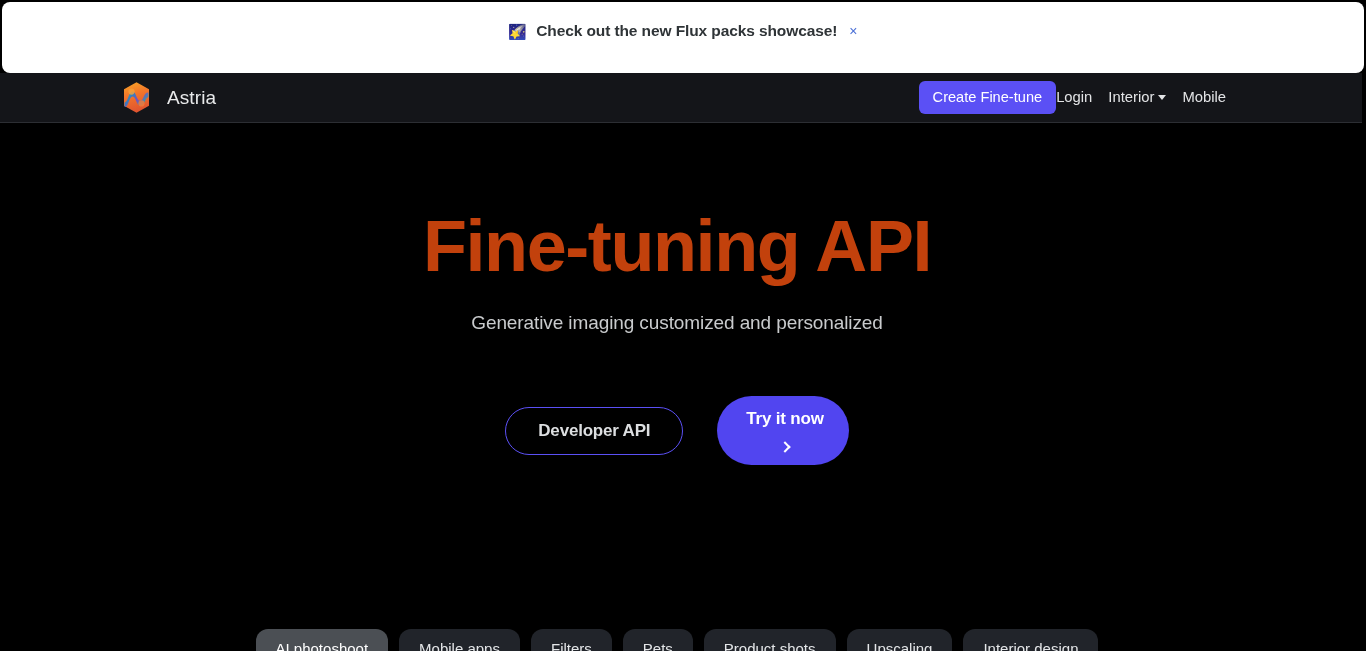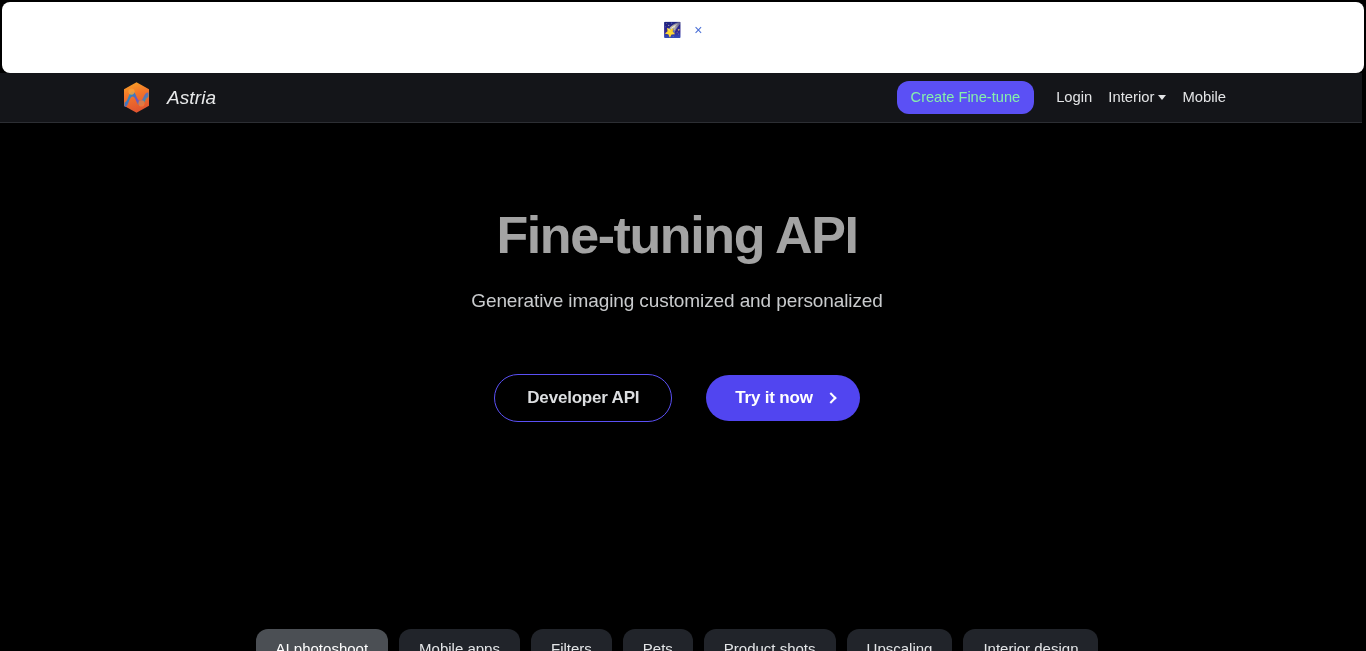--- a/index.html
+++ b/index.html
@@ -73,39 +73,37 @@
   .logo-hex {
     width: 33px;
     height: 33px;
     position: relative;
     display: block;
   }
   .brand-name {
     color: #e8e9ea;
     font-size: 19px;
     letter-spacing: 0.1px;
-    font-style: italic;
   }
   .nav-right {
     margin-left: auto;
     margin-right: 136px;
     display: flex;
     align-items: center;
     gap: 0px;
   }
   .btn-create {
     background: #5b50f5;
-    color: #86efac;
+    color: #ffffff;
     border: none;
-    border-radius: 12px;
+    border-radius: 6px;
     padding: 8px 14px 9px 14px;
     font-size: 14.6px;
     font-family: inherit;
     cursor: pointer;
-    margin-right: 22px;
     line-height: 1.1;
   }
   .nav-link {
     color: #e3e4e6;
     font-size: 14.8px;
     text-decoration: none;
     cursor: pointer;
     padding: 4px 0;
     white-space: nowrap;
   }
@@ -125,23 +123,23 @@
     position: absolute;
     top: 124px;
     left: 0;
     width: 1354px;
     height: 527px;
     background: #000000;
     text-align: center;
   }
   .hero-title {
     margin-top: 83px;
-    font-size: 52px;
-    font-weight: bold;
-    color: #a3a3a3;
+    font-size: 72px;
+    font-weight: bold;
+    color: #c2410c;
     letter-spacing: -1.4px;
     line-height: 1.1;
   }
   .hero-sub {
     margin-top: 26px;
     font-size: 19px;
     color: #c9cbcd;
     font-weight: normal;
     letter-spacing: -0.1px;
   }
@@ -171,20 +169,21 @@
     border-radius: 40px;
     font-size: 17px;
     font-weight: bold;
     font-family: inherit;
     padding: 13px 25px 13px 29px;
     cursor: pointer;
     display: inline-flex;
     align-items: center;
     gap: 14px;
     letter-spacing: -0.2px;
+    flex-direction: column;
   }
   .chev {
     display: inline-block;
     width: 8px; height: 8px;
     border-top: 2px solid #ffffff;
     border-right: 2px solid #ffffff;
     transform: rotate(45deg);
     margin-bottom: 1px;
   }
 
@@ -215,20 +214,21 @@
     background: #4b4f54;
     color: #ffffff;
   }
 </style>
 </head>
 <body>
 
 <div class="banner-wrap">
   <div class="banner-inner">
     <span class="banner-emoji">🌠</span>
+    <span>Check out the new Flux packs showcase!</span>
     <span class="banner-close">×</span>
   </div>
 </div>
 
 <nav class="navbar">
 
   <div class="nav-brand">
     <span class="logo-hex">
       <svg width="33" height="33" viewBox="0 0 33 33" xmlns="http://www.w3.org/2000/svg">
         <defs>

